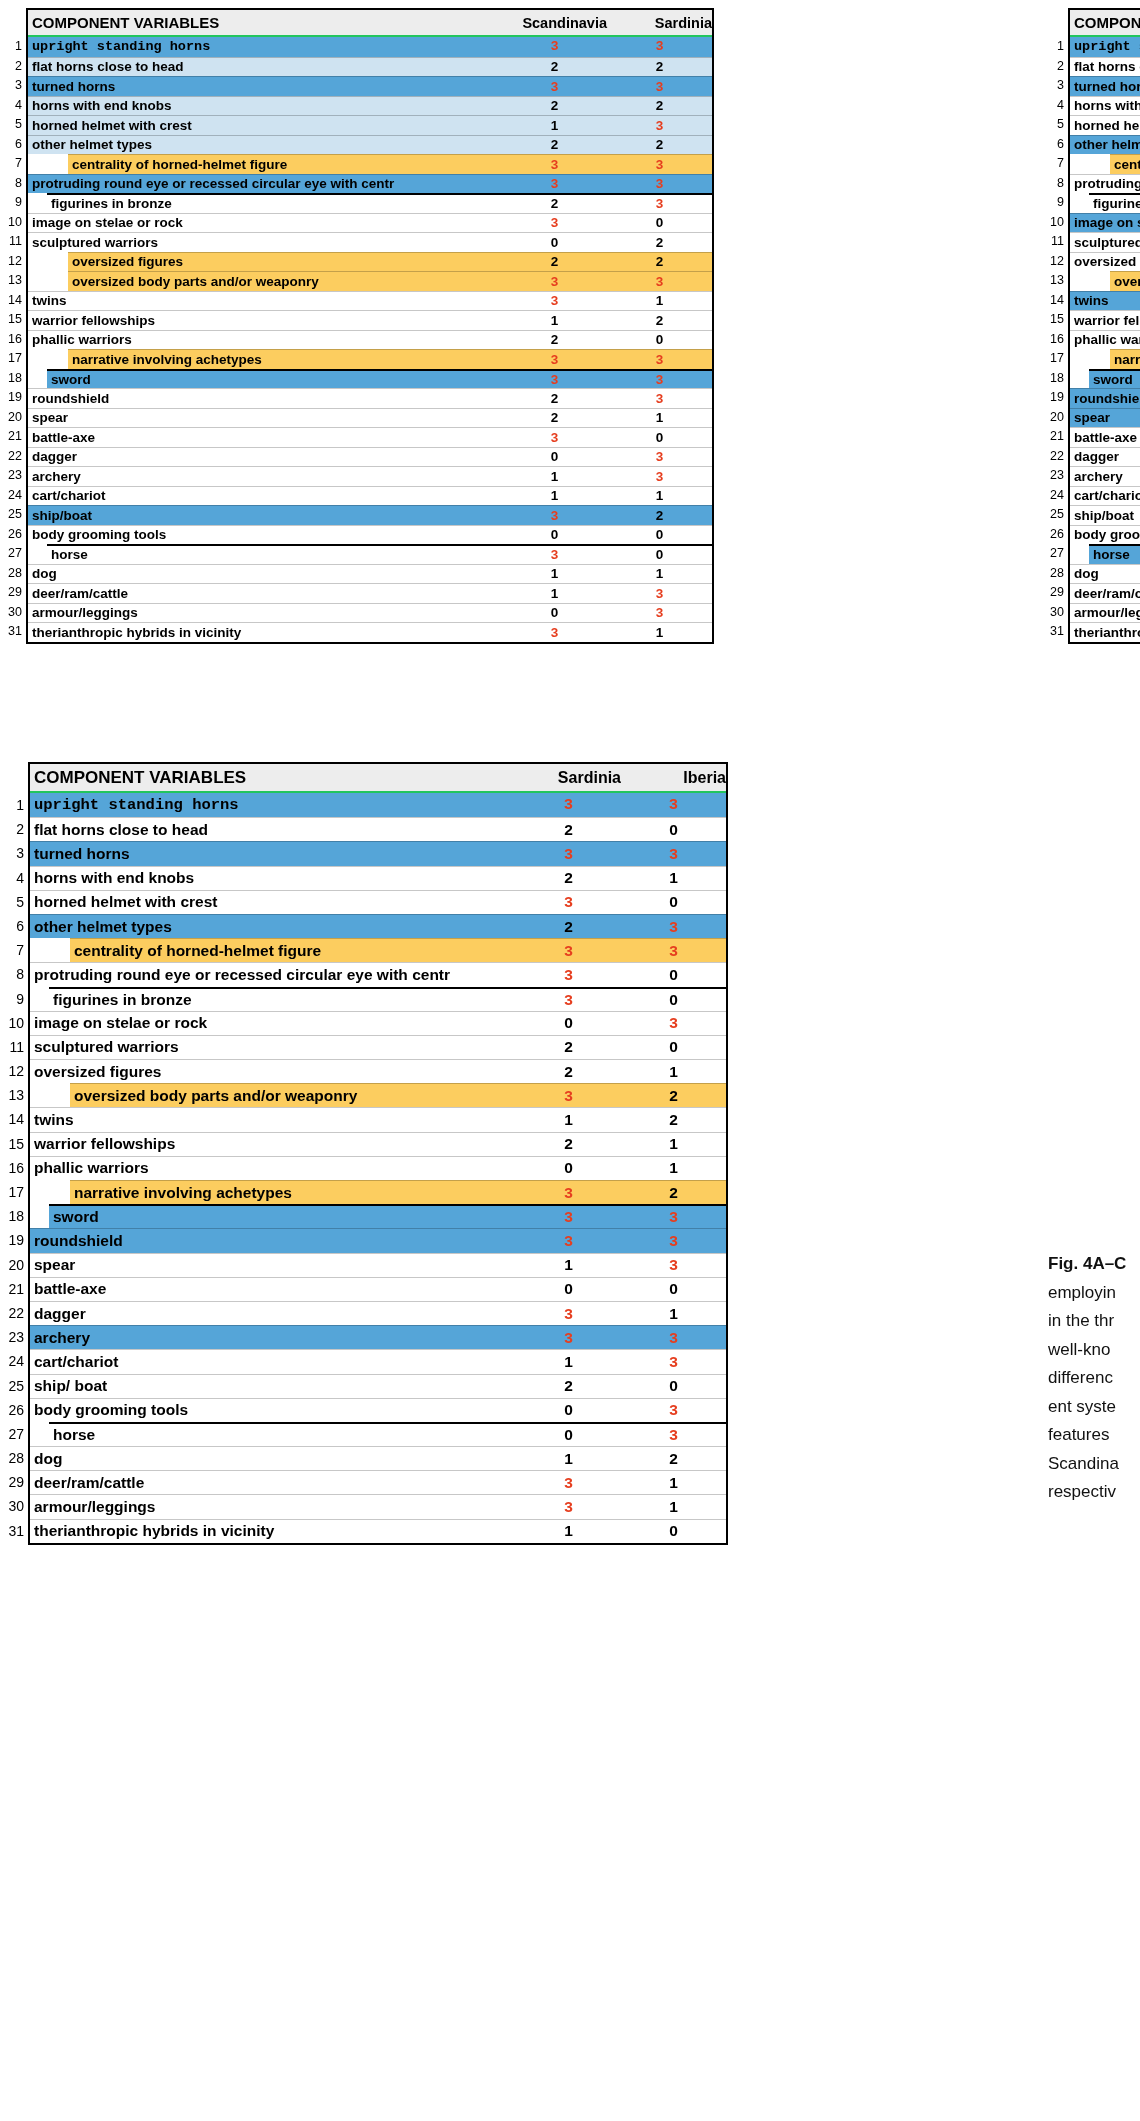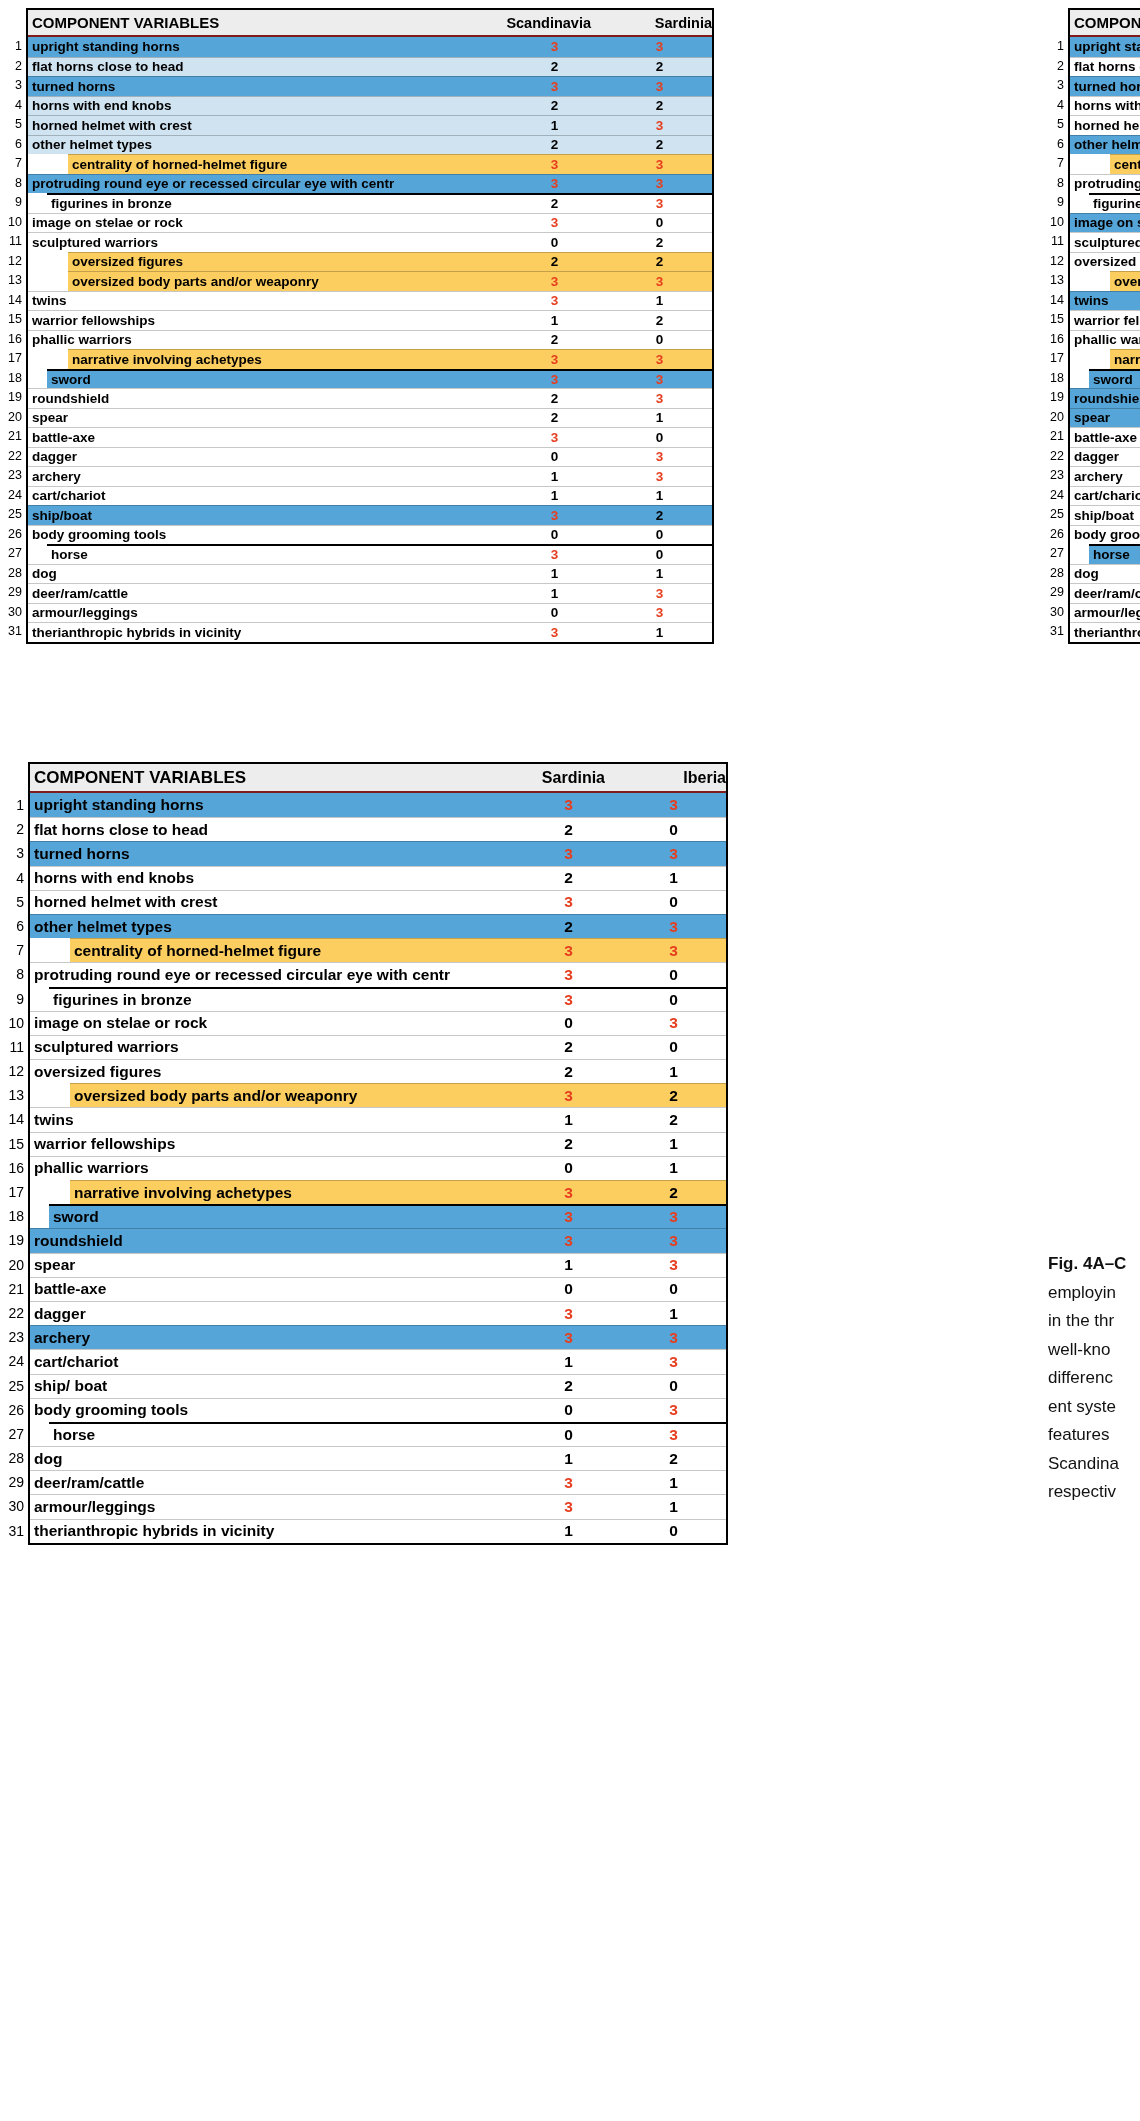--- a/index.html
+++ b/index.html
@@ -21,30 +21,30 @@
   .nums { width:var(--numw); flex:none; }
   .nums .hsp { height:calc(var(--hdrh) + 2px); }
   .nums .num {
     height:var(--rowh); font-size:var(--numfs); line-height:var(--rowh);
     text-align:right; padding-right:4px; color:#000;
   }
 
   .box { width:var(--boxw); border:2px solid #000; background:#fff; flex:none; }
   .hdr {
     display:flex; align-items:center; height:var(--hdrh);
-    background:var(--hdrbg,#ededed); border-bottom:2px solid #7f1d1d;gap:16px;
+    background:var(--hdrbg,#ededed); border-bottom:2px solid #22c55e;
   }
   .hdr .title { flex:1; font-weight:bold; font-size:var(--titlefs);
                 padding-left:4px; white-space:nowrap; overflow:hidden; }
   .hdr .col { width:var(--colw); flex:none; text-align:right;
               font-weight:bold; font-size:var(--colfs); }
 
   .row { display:flex; align-items:center; height:var(--rowh);
          border-top:1px solid rgba(0,0,0,0.22); }
-  .rows .row:first-child { border-top:none; }
+  .rows .row:first-child { border-top:none;font-family:Liberation Mono, monospace; }
   .row.sect { border-top:2px solid #000;margin-left:19px; }
   .row .label { flex:1; font-weight:bold; font-size:var(--labelfs);
                 padding-left:4px; white-space:nowrap; overflow:hidden; }
   .row .val { width:var(--colw); flex:none; text-align:center;
               font-weight:bold; font-size:var(--valfs); }
 
   .hl-blue   { background:var(--blue,#55a5d8); }
   .hl-lblue  { background:var(--lblue,#cfe3f1); }
   .hl-yellow { background:var(--yellow,#fccd5f);margin-left:40px; }
   .hl-white  { background:#ffffff; }

